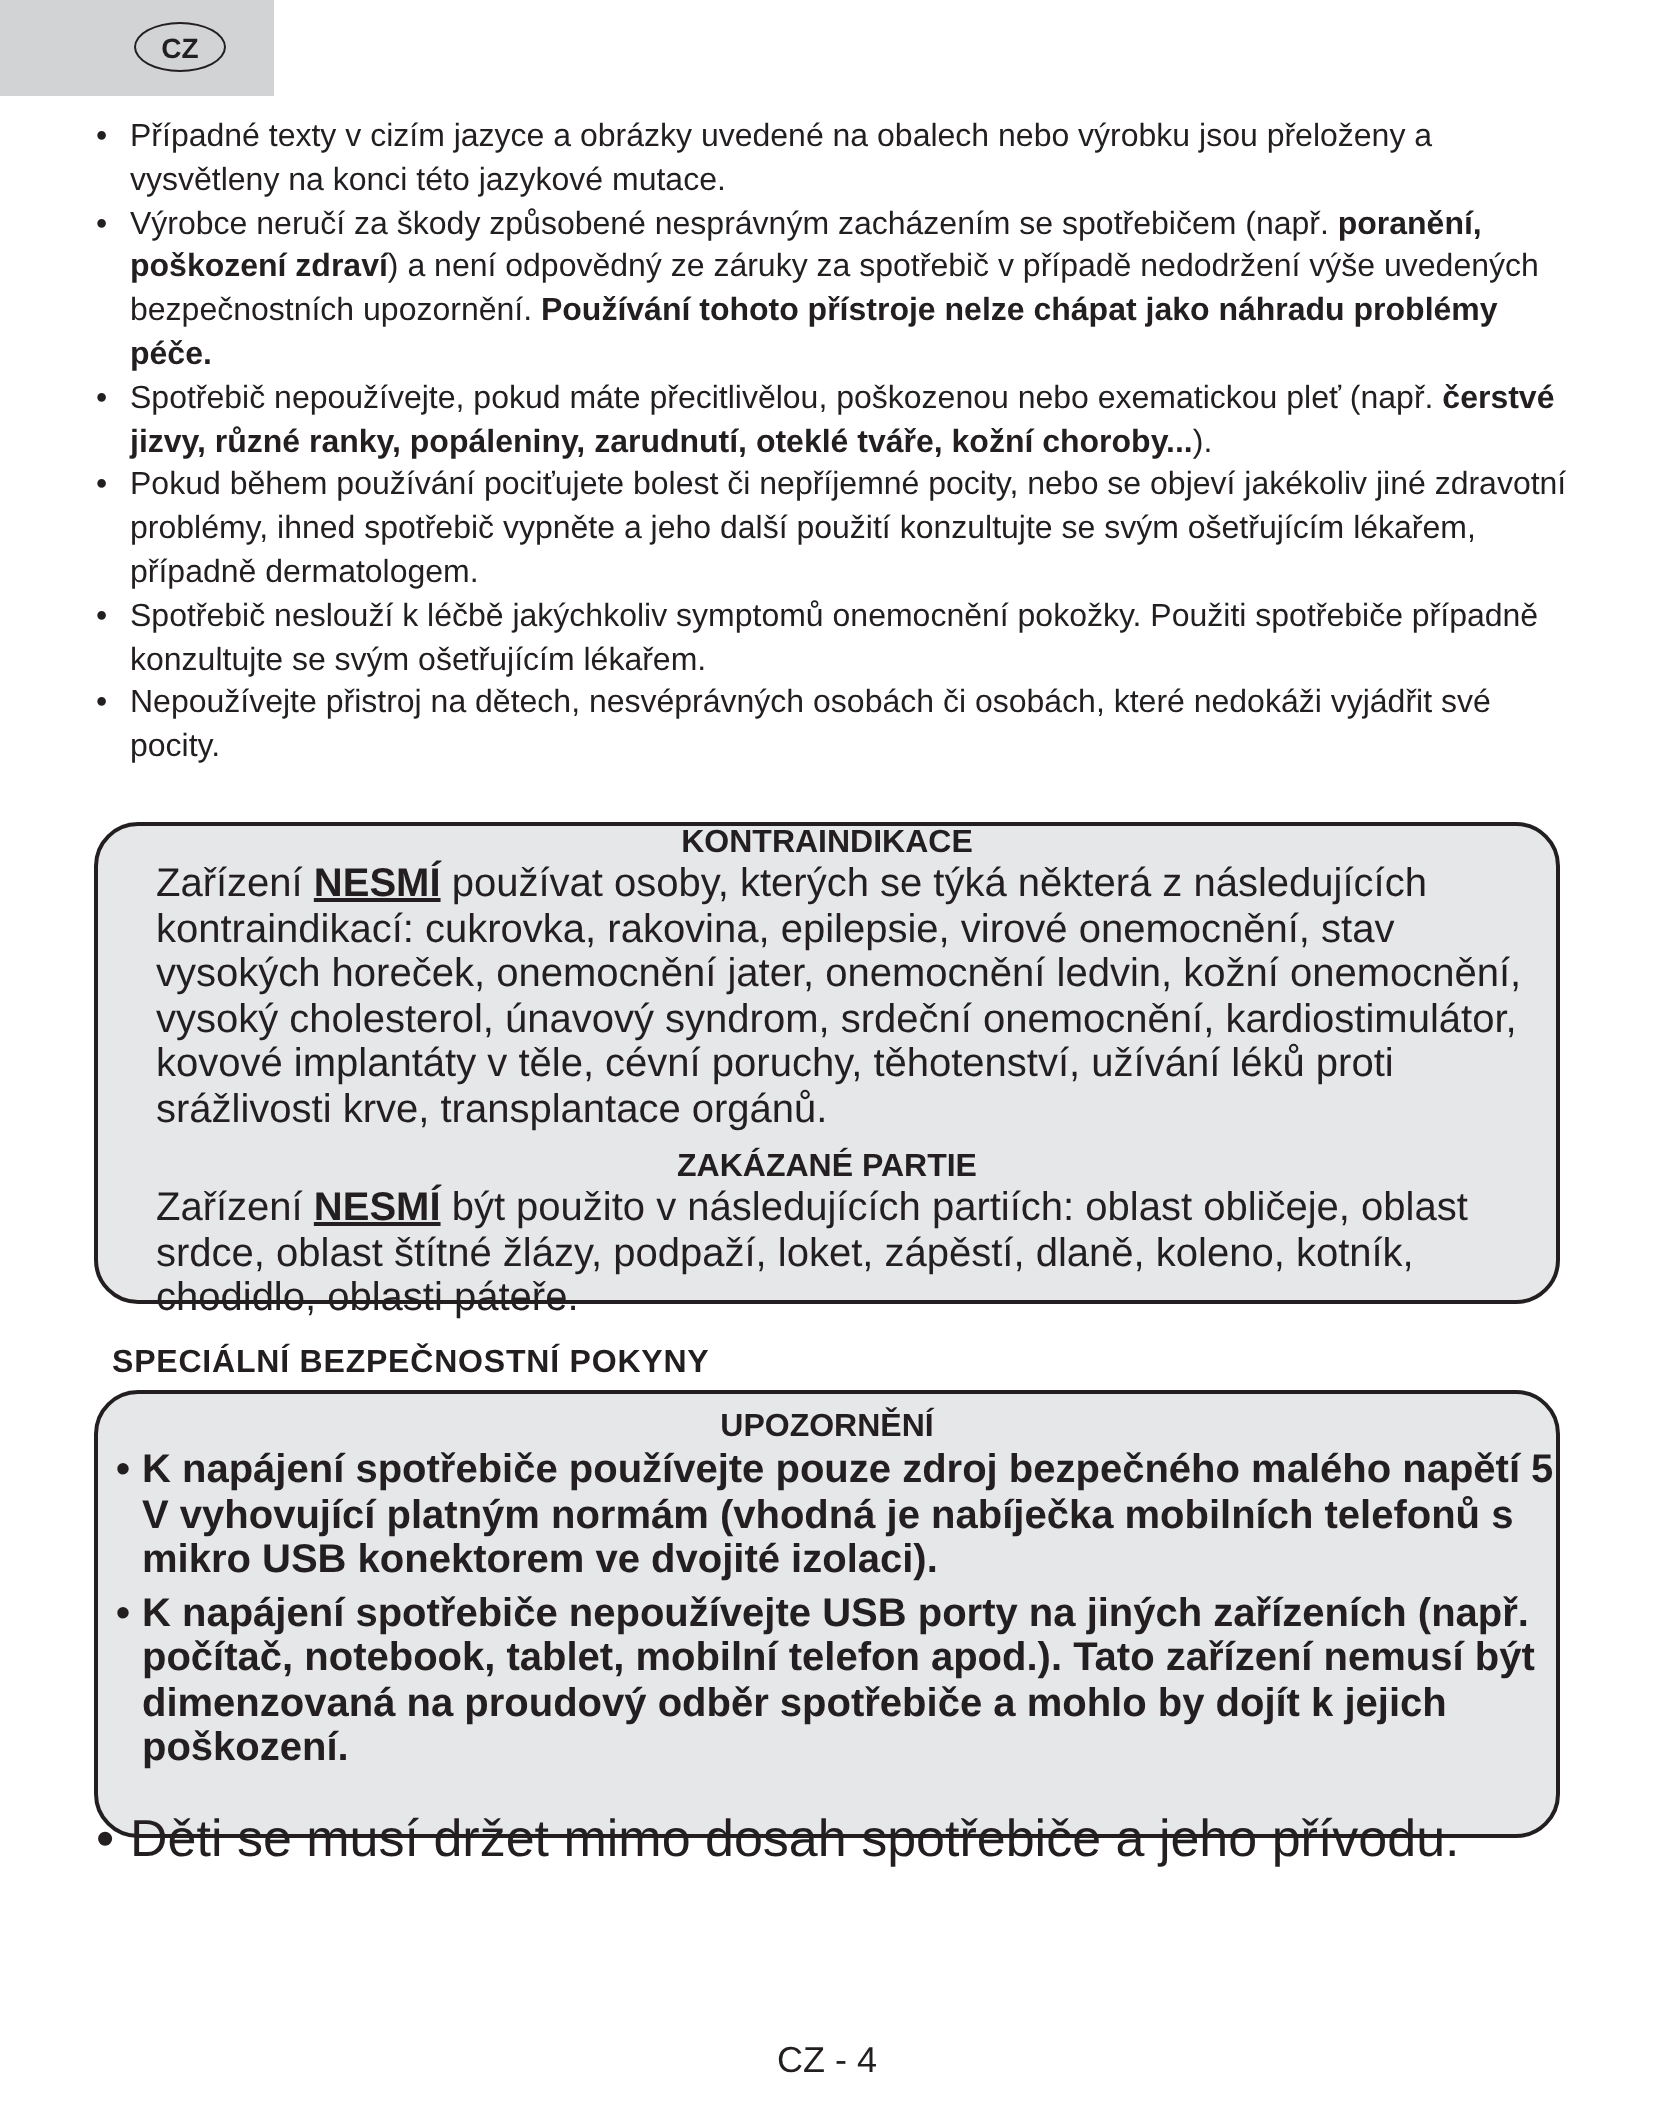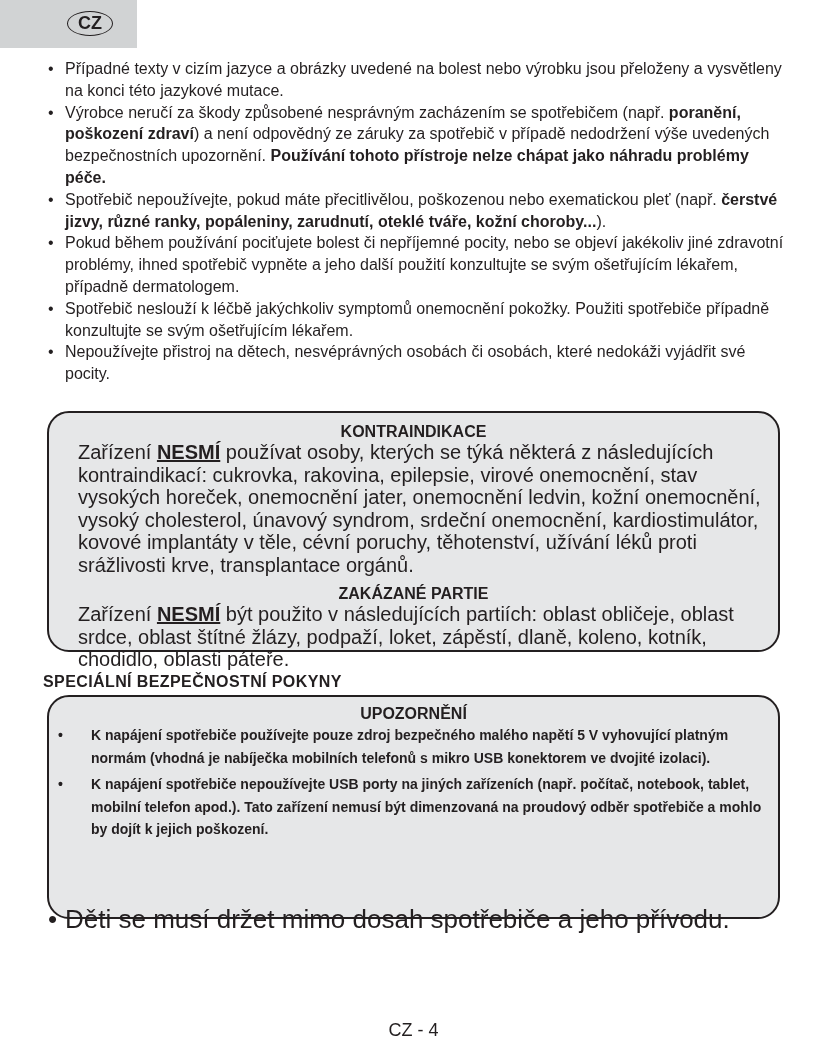--- a/index.html
+++ b/index.html
@@ -1,59 +1,59 @@
 <!DOCTYPE html>
 <html><head>
 <meta charset="utf-8">
 <style>
   html, body { margin:0; padding:0; background:#ffffff; }
   body { width:827px; height:1063px; position:relative; overflow:hidden;
          font-family:"Liberation Sans", sans-serif; color:#231f20; }
   .lang-tab { position:absolute; left:0; top:0; width:137px; height:48px; background:#d1d3d4; }
   .lang-oval { position:absolute; left:67px; top:11px; width:46px; height:25px; border:1.3px solid #231f20;
-               border-radius:50%; box-sizing:border-box; font-weight:bold; font-size:18px;
+               border-radius:50%; box-sizing:border-box; font-weight:bold; font-size:14px;
                display:flex; align-items:center; justify-content:center; }
   ul.bul { list-style:none; margin:0; padding:0; position:absolute; }
   ul.bul li { position:relative; padding-left:18px; }
   ul.bul li::before { content:"•"; position:absolute; left:1px; top:0; }
   .top-list { left:47px; top:58px; width:740px; font-size:16px; line-height:21.8px; }
   .top-list li b { font-weight:bold; }
   .box { position:absolute; left:47px; width:733px; background:#e6e7e8; border:2px solid #231f20;
          border-radius:22px; box-sizing:border-box; }
   .box1 { top:411px; height:241px; }
   .box2 { top:695px; height:224px; }
   .box-title { text-align:center; font-weight:bold; font-size:16px; }
   .box-text { font-size:20px; line-height:22.5px; padding:0 14px 0 29px; }
   .box-text u { font-weight:bold; }
-  .section-heading { position:absolute; left:43px; top:673px; font-weight:bold; font-size:16px; letter-spacing:0.4px; }
+  .section-heading { position:absolute; left:56px; top:673px; font-weight:bold; font-size:16px; letter-spacing:0.4px; }
   .box2 ul.bul { position:static; }
-  .box2 ul.bul li { font-weight:bold; font-size:14px; line-height:22.5px; padding-left:42px; margin-bottom:4px; }
+  .box2 ul.bul li { font-weight:bold; font-size:20px; line-height:22.5px; padding-left:22px; margin-bottom:4px; }
   .box2 ul.bul li::before { left:9px; }
   .bottom-list { left:47px; top:905px; width:740px; font-size:26px; line-height:29px; }
   .bottom-list li { padding-left:18px; }
   .page-num { position:absolute; left:0; width:827px; top:1020px; text-align:center; font-size:18px; }
 </style>
 </head>
 <body>
 
 <div class="lang-tab">
   <div class="lang-oval">CZ</div>
 </div>
 
 <ul class="bul top-list" id="intro-list">
-    <li><span>Případné texty v cizím jazyce a obrázky uvedené na bolest nebo výrobku jsou přeloženy a vysvětleny na konci této jazykové mutace.</span></li>
+    <li><span>Případné texty v cizím jazyce a obrázky uvedené na obalech nebo výrobku jsou přeloženy a vysvětleny na konci této jazykové mutace.</span></li>
     <li><span>Výrobce neručí za škody způsobené nesprávným zacházením se spotřebičem (např. </span><b>poranění, poškození zdraví</b><span>) a není odpovědný ze záruky za spotřebič v případě nedodržení výše uvedených bezpečnostních upozornění. </span><b>Používání tohoto přístroje nelze chápat jako náhradu problémy péče.</b></li>
     <li><span>Spotřebič nepoužívejte, pokud máte přecitlivělou, poškozenou nebo exematickou pleť (např. </span><b>čerstvé jizvy, různé ranky, popáleniny, zarudnutí, oteklé tváře, kožní choroby...</b><span>).</span></li>
     <li><span>Pokud během používání pociťujete bolest či nepříjemné pocity, nebo se objeví jakékoliv jiné zdravotní problémy, ihned spotřebič vypněte a jeho další použití konzultujte se svým ošetřujícím lékařem, případně dermatologem.</span></li>
     <li><span>Spotřebič neslouží k léčbě jakýchkoliv symptomů onemocnění pokožky. Použiti spotřebiče případně konzultujte se svým ošetřujícím lékařem.</span></li>
     <li><span>Nepoužívejte přistroj na dětech, nesvéprávných osobách či osobách, které nedokáži vyjádřit své pocity.</span></li>
   </ul>
 
 <div class="box box1">
-  <div class="box-title" style="margin-top:10px;">KONTRAINDIKACE</div>
+  <div class="box-title" style="">KONTRAINDIKACE</div>
   <div class="box-text"><span>Zařízení </span><u>NESMÍ</u><span> používat osoby, kterých se týká některá z následujících kontraindikací: cukrovka, rakovina, epilepsie, virové onemocnění, stav vysokých horeček, onemocnění jater, onemocnění ledvin, kožní onemocnění, vysoký cholesterol, únavový syndrom, srdeční onemocnění, kardiostimulátor, kovové implantáty v těle, cévní poruchy, těhotenství, užívání léků proti srážlivosti krve, transplantace orgánů.</span></div>
   <div class="box-title" style="margin-top:9px;">ZAKÁZANÉ PARTIE</div>
   <div class="box-text"><span>Zařízení </span><u>NESMÍ</u><span> být použito v následujících partiích: oblast obličeje, oblast srdce, oblast štítné žlázy, podpaží, loket, zápěstí, dlaně, koleno, kotník, chodidlo, oblasti páteře.</span></div>
 </div>
 
 <div class="section-heading">SPECIÁLNÍ BEZPEČNOSTNÍ POKYNY</div>
 
 <div class="box box2">
   <div class="box-title" style="margin-top:8px;margin-bottom:1px;">UPOZORNĚNÍ</div>
   <ul class="bul">

